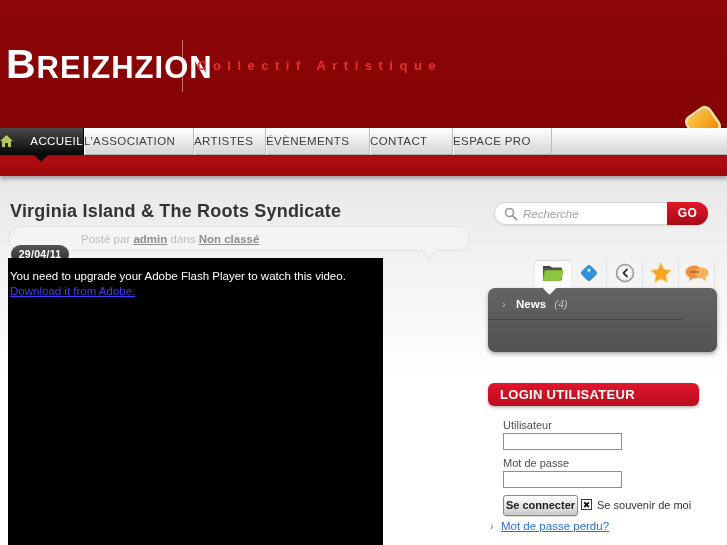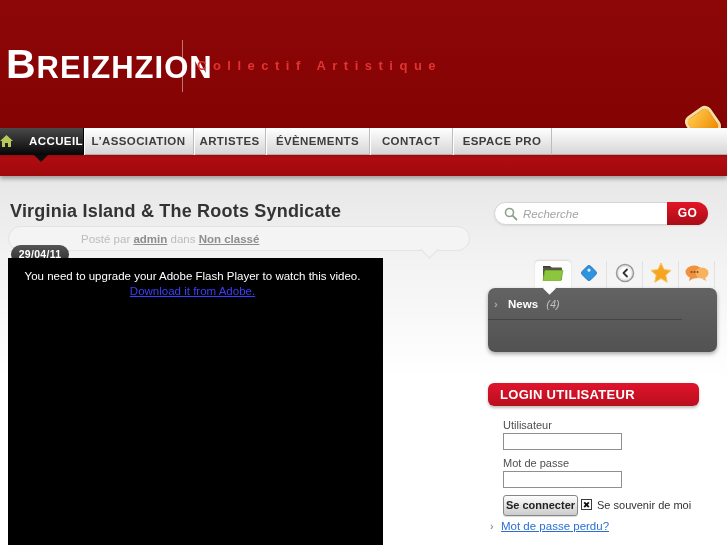--- a/index.html
+++ b/index.html
@@ -22,23 +22,23 @@
   .corner-badge .shape { position:absolute; left:4px; top:3px; width:30px; height:30px;
              border-radius:7px; transform:rotate(-35deg);
              background:linear-gradient(160deg,#ffc84a,#ee8a00);
              border:3px solid #f7dc9b; box-shadow:0 1px 2px rgba(0,0,0,.4); }
 
   
   .navbar { position:absolute; left:0; top:128px; width:727px; height:27px; z-index:5;
             display:flex; background:linear-gradient(180deg,#ffffff,#d6d6d6);
             border-bottom:1px solid #adadad; box-shadow:0 1px 2px rgba(0,0,0,.2); }
   .nav-tab { height:27px; line-height:27px; text-align:center; font-size:11.5px;
-             font-weight:bold; color:#3d3d3d; letter-spacing:.4px; cursor:pointer;
+             font-weight:normal; color:#3d3d3d; letter-spacing:.4px; cursor:pointer;
              border-right:1px solid #bcbcbc; box-shadow:inset 1px 0 0 #fff;
-             display:flex; align-items:center; justify-content:center; gap:16px; }
+             display:flex; align-items:center; justify-content:space-between; gap:16px; }
   .nav-tab.active { background:linear-gradient(180deg,#4a4a4a,#060606); color:#fff;
                     box-shadow:none; border-right:1px solid #000; }
   .nt0{width:84px} .nt1{width:110px} .nt2{width:72px} .nt3{width:104px} .nt4{width:83px} .nt5{width:99px}
   .home-ico { display:inline-flex; margin-top:-1px; }
   .nav-caret { position:absolute; left:34px; top:155px; z-index:6; width:0; height:0;
                border-left:7px solid transparent; border-right:7px solid transparent;
                border-top:7px solid #0d0d0d; }
 
   
   .red-band { position:absolute; left:0; top:155px; width:727px; height:21px; z-index:4;
@@ -58,21 +58,21 @@
               background:#f4f4f4; border-right:1px solid #e3e3e3; border-bottom:1px solid #e3e3e3;
               transform:rotate(45deg); }
   .date-badge { position:absolute; left:2px; top:18px; width:58px; height:19px; border-radius:10px;
               background:linear-gradient(180deg,#555,#2d2d2d); color:#fff; font-size:10.5px;
               font-weight:bold; text-align:center; line-height:19px; letter-spacing:.3px; }
   .meta-text { position:absolute; left:72px; top:0; line-height:24px; font-size:11.5px; color:#bcbcbc; }
   .meta-link { color:#8e8e8e; font-weight:bold; text-decoration:underline; cursor:pointer; }
 
   
   .video { position:absolute; left:8px; top:258px; width:375px; height:287px; background:#000;
-           color:#fff; font-size:11.5px; padding:11px 8px 0 2px; line-height:14px;text-align:center; }
+           color:#fff; font-size:11.5px; padding:11px 8px 0 2px; line-height:14px; }
   .video-link { color:#3d3dff; text-decoration:underline; cursor:pointer; display:inline-block; margin-top:1px; }
 
   
   .search { position:absolute; left:494px; top:202px; width:214px; height:23px; background:#fff;
             border:1px solid #d5d5d5; border-radius:13px; box-shadow:0 1px 2px rgba(0,0,0,.08); }
   .search-ico { position:absolute; left:9px; top:4px; }
   .search input { position:absolute; left:28px; top:1px; width:138px; height:19px; border:none;
             outline:none; font-style:italic; font-size:11.5px; color:#555; background:transparent;
             font-family:"Liberation Sans","DejaVu Sans",sans-serif; }
   .search input::placeholder { color:#a3a3a3; font-style:italic; }
@@ -88,21 +88,21 @@
   .wtab.active { background:#fdfdfd; border-radius:4px 4px 0 0; border-right:none;
           box-shadow:0 -1px 2px rgba(0,0,0,.12); }
 
   
   .cat-panel { position:absolute; left:488px; top:288px; width:229px; height:64px;
           background:linear-gradient(180deg,#636363,#525252); border-radius:7px;
           box-shadow:0 2px 4px rgba(0,0,0,.35); }
   .cat-notch { position:absolute; left:57px; top:-4px; width:9px; height:9px; background:#fdfdfd;
           transform:rotate(45deg); }
   .cat-item { position:absolute; left:0; width:194px; height:31px; line-height:31px;
-          padding-left:6px; cursor:pointer; font-size:11.5px; }
+          padding-left:14px; cursor:pointer; font-size:11.5px; }
   .cat-item.c0 { top:1px; border-bottom:1px solid rgba(0,0,0,.25); }
   .cat-item.c1 { top:33px; border-top:1px solid rgba(255,255,255,.08); margin-top:-1px; }
   .cat-arrow { color:#a8a8a8; font-weight:bold; margin-right:7px; }
   .cat-label { color:#fff; font-weight:bold; }
   .cat-count { color:#bdbdbd; font-style:italic; margin-left:5px; font-size:11px; }
 
   
   .login-banner { position:absolute; left:488px; top:383px; width:211px; height:23px; border-radius:6px;
           background:linear-gradient(180deg,#e0142c,#b90e1e); color:#fff; font-size:13px;
           font-weight:bold; line-height:23px; padding-left:12px; letter-spacing:.3px;

